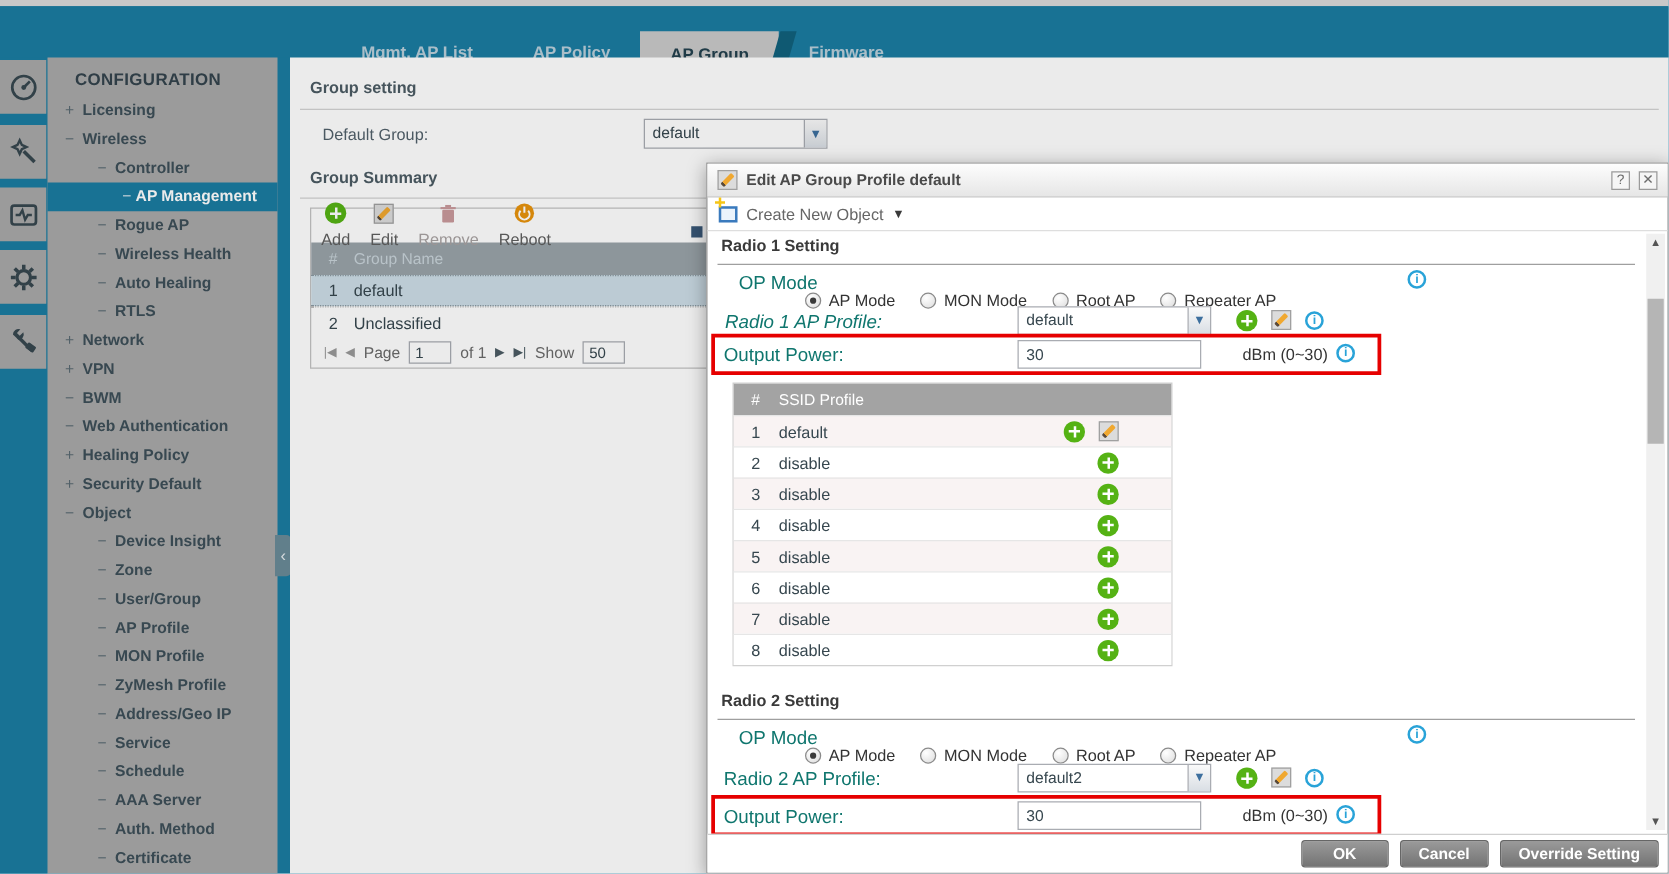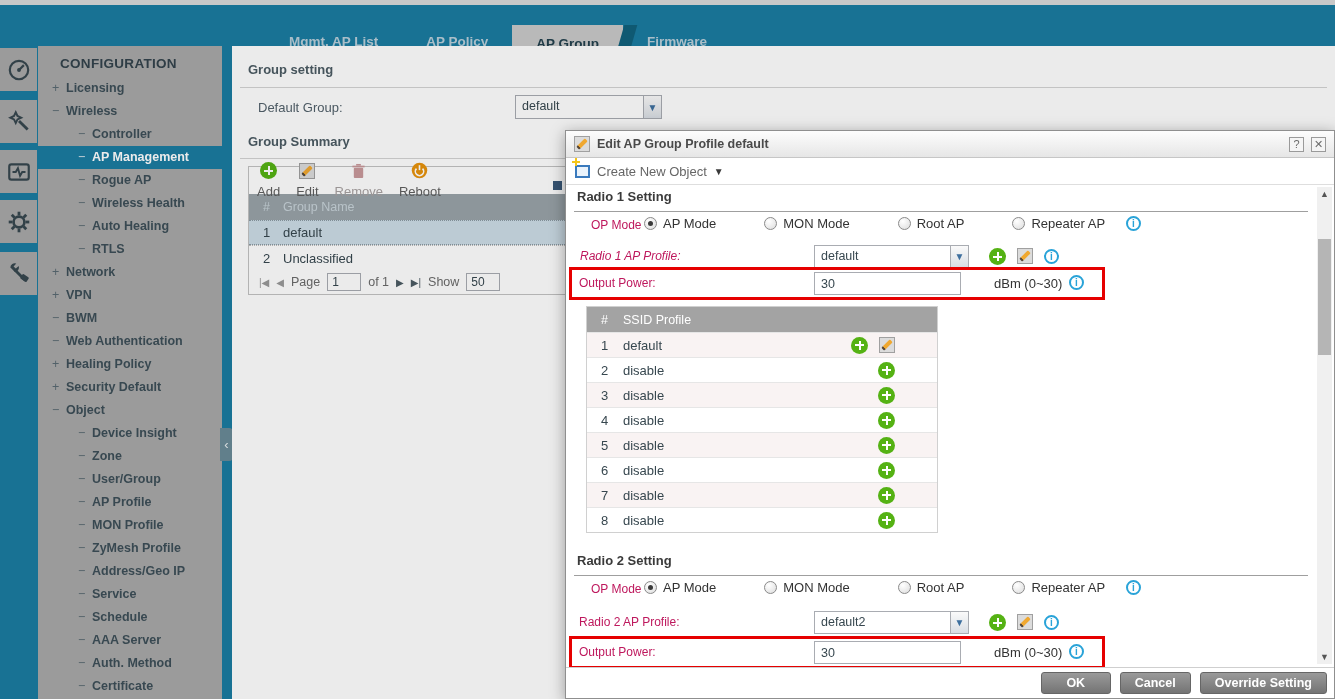--- a/index.html
+++ b/index.html
@@ -18,21 +18,21 @@
   .rail { position:absolute; left:0; top:46px; width:38px; bottom:0; background:#1b7ca1; }
   .rail-btn { position:absolute; left:0; width:37px; height:43px; background:#a9a9a9; display:flex; align-items:center; justify-content:center; cursor:pointer; }
   .rail-btn svg { width:26px; height:26px; }
 
   
   .sidebar { position:absolute; left:38px; top:46px; width:184px; bottom:0; background:#a9a9a9; color:#37474f; }
   .sb-title { font-size:13.5px; font-weight:bold; letter-spacing:.3px; padding:10px 0 6px 22px; color:#33434c; }
   .nav-item { height:23px; line-height:23px; font-size:12.5px; font-weight:bold; padding-left:14px; cursor:pointer; white-space:nowrap; color:#3d4f58; }
   .nav-item .pfx { display:inline-block; width:14px; color:#5a6a72; font-weight:normal; }
   .nav-item.sub { padding-left:40px; }
-  .nav-item.active { background:#1b7ca1; color:#ffffff; }
+  .nav-item.active { background:#1b7ca1; color:#ffffff;text-align:center; }
   .nav-item.active .pfx { color:#d7e5ec; }
   .sb-handle { position:absolute; left:220px; top:428px; width:13px; height:33px; background:#6a8a97; color:#e8eef1; border-radius:0 4px 4px 0; font-size:13px; display:flex; align-items:center; justify-content:center; cursor:pointer; }
 
   
   .main { position:absolute; left:232px; top:46px; right:0; bottom:0; background:#ffffff; }
   .sec-title { position:absolute; font-size:13px; font-weight:bold; color:#4c5c64; }
   .hr { position:absolute; height:1px; background:#d4d4d4; }
   .form-label { position:absolute; font-size:13px; color:#52616b; }
 
   .dd { display:flex; align-items:stretch; background:#fff; border:1px solid #a9acb2; height:24px; }
@@ -64,23 +64,23 @@
   .winbtn { width:15px; height:15px; border:1px solid #9a9a9a; background:#f5f5f5; color:#6b6b6b; font-size:11px; line-height:13px; text-align:center; cursor:pointer; }
   .createrow { position:absolute; left:0; top:27px; right:0; height:27px; border-bottom:1px solid #dedede; display:flex; align-items:center; padding:0 9px; gap:7px; font-size:13px; color:#666; cursor:pointer; }
   .createrow .caret { color:#3a3a3a; font-size:10px; }
   .nobj-ico { position:relative; width:15px; height:13px; border:2px solid #3a7abd; background:#eaf3fc; }
   .nobj-ico::before, .nobj-ico::after { content:""; position:absolute; background:#f5c518; }
   .nobj-ico::before { left:-5px; top:-6px; width:8px; height:2px; }
   .nobj-ico::after { left:-2px; top:-9px; width:2px; height:8px; }
 
   .dsec { position:absolute; font-size:13px; font-weight:bold; color:#3a3a3a; }
   .dhr { position:absolute; height:1px; background:#9f9f9f; left:8px; right:26px; }
-  .dlabel { position:absolute; font-size:12px; color:#be185d;text-align:center; }
+  .dlabel { position:absolute; font-size:15px; color:#0f766e;text-align:center; }
   .dtext { position:absolute; font-size:13px; color:#333; }
-  .radios { position:absolute; display:flex; gap:48px; align-items:flex-start; }
+  .radios { position:absolute; display:flex; gap:20px; align-items:flex-start;margin-top:17px; }
   .radio { display:flex; align-items:center; gap:6px; font-size:13px; color:#333; cursor:pointer; }
   .rb { width:13px; height:13px; border-radius:50%; border:1px solid #8a8a8a; background:radial-gradient(circle at 35% 30%,#fff,#dcdcdc); position:relative; }
   .rb.on::after { content:""; position:absolute; left:3px; top:3px; width:5px; height:5px; border-radius:50%; background:#3a3a3a; }
 
   .txtin { position:absolute; height:23px; border:1px solid #a9acb2; font-size:12.5px; padding:0 6px; color:#37474f; font-family:inherit; }
   .redbox { position:absolute; border:3px solid #e60000; pointer-events:none; }
 
   
   .ico-plus { display:inline-block; width:17px; height:17px; border-radius:50%; background:#55b214; position:relative; cursor:pointer; flex:none; }
   .ico-plus::before, .ico-plus::after { content:""; position:absolute; background:#fff; }

